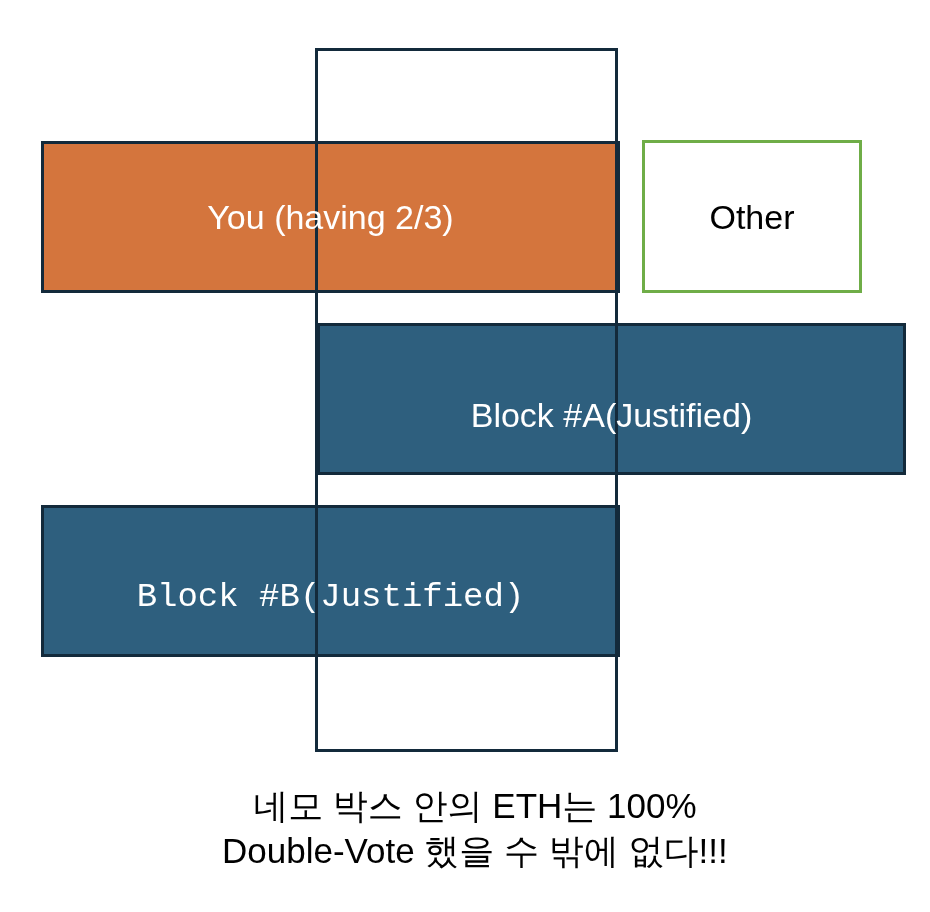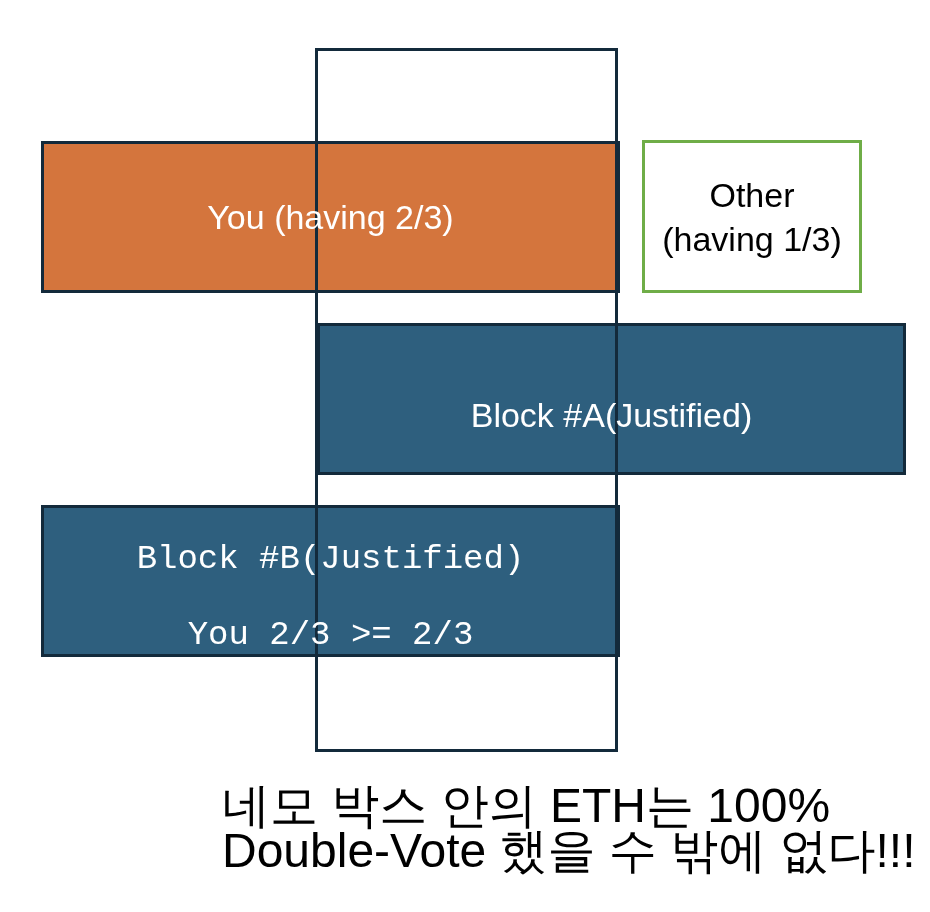--- a/index.html
+++ b/index.html
@@ -51,45 +51,43 @@
     background:var(--justified-fill-blue);border:3px solid var(--outline-navy);
   }
   .block-b-box{
     left:41px;top:505px;width:579px;height:152px;
     background:var(--justified-fill-blue);border:3px solid var(--outline-navy);font-family:Liberation Mono, monospace;
   }
   .block-a-box .line,.block-b-box .line{color:var(--box-text-white);margin-top:32px;}
 
   .caption{
     position:absolute;left:222px;top:783px;z-index:3;
-    color:var(--text-black);font-size:48px;line-height:45px;
-    text-align:left;white-space:nowrap;
+    color:var(--text-black);font-size:35px;line-height:45px;
+    text-align:center;white-space:nowrap;
   }
 </style>
 </head>
 <body>
 
 <div class="stage">
 
   <div class="box you-box">
     <div class="line">You (having 2/3)</div>
   </div>
 
   <div class="box other-box">
     <div class="line">Other</div>
-    <div class="line">(having 1/3)</div>
   </div>
 
   <div class="box block-a-box">
     <div class="line">Block #A(Justified)</div>
   </div>
 
   <div class="box block-b-box">
     <div class="line">Block #B(Justified)</div>
-    <div class="line">You 2/3 &gt;= 2/3</div>
   </div>
 
   <div class="tall-box"></div>
 
   <div class="caption">
     <div>네모 박스 안의 ETH는 100%</div>
     <div>Double-Vote 했을 수 밖에 없다!!!</div>
   </div>
 
 </div>

